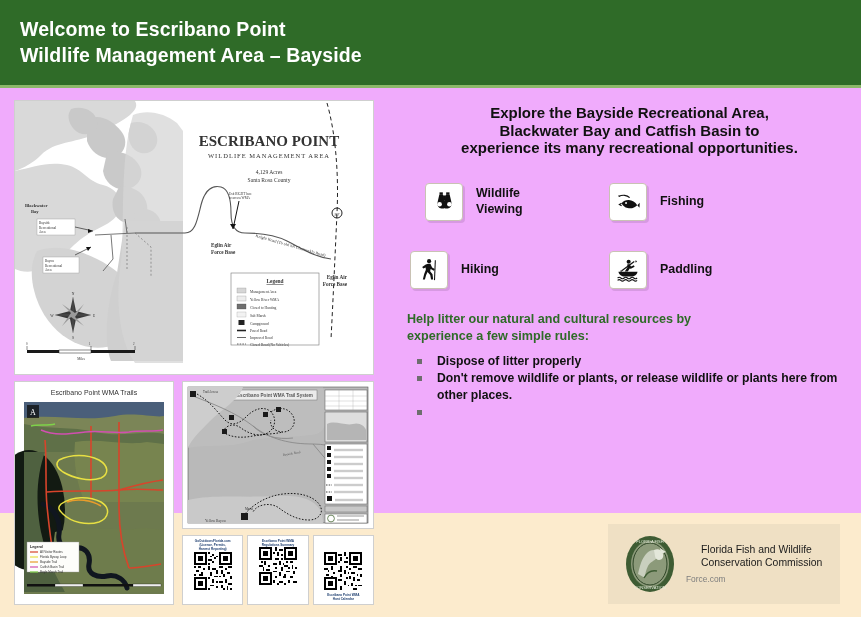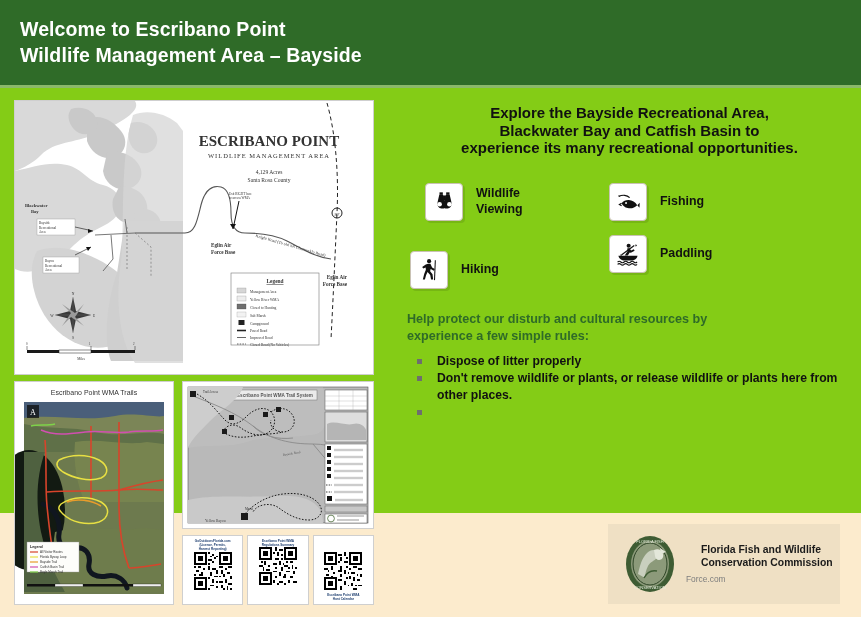--- a/index.html
+++ b/index.html
@@ -5,21 +5,21 @@
   * { box-sizing: border-box; margin: 0; padding: 0; }
   html, body {
     width: 861px; height: 617px;
     background: #FCEBCD;
     font-family: "Liberation Sans", sans-serif;
     overflow: hidden;
   }
   #page {
     position: relative;
     width: 861px; height: 513px;
-    background: #84cc16;
+    background: #f0abfc;
   }
 
   
   #header {
     position: absolute; left: 0; top: 0;
     width: 861px; height: 88px;
     background: #2F6B28;
     border-bottom: 3px solid #8CB86A;
     padding: 16px 0 0 20px;
   }
@@ -104,21 +104,21 @@
   }
 
   
   #fwc {
     position: absolute; left: 608px; top: 524px; width: 232px; height: 80px;
     background: #EFE0C4;
     display: flex; align-items: center; gap: 10px; padding-left: 16px;
   }
   #fwc-text { line-height: 13px; }
   #fwc-text .l1, #fwc-text .l2 {
-    font-size: 10.4px; font-weight: bold; color: #1a1a1a; display:block; line-height:13.5px;padding-left:15px;
+    font-size: 10.4px; font-weight: normal; color: #1a1a1a; display:block; line-height:13.5px;padding-left:15px;
   }
   #fwc-text .l3 { font-size: 8.4px; color: #7E7E7E; display:block; margin-top:3px; }
 
   
   .mt { font-family: "Liberation Serif", serif; fill:#333; }
 </style>
 </head>
 <body>
 
 <div id="page">
@@ -651,41 +651,41 @@
             <circle cx="11.6" cy="4.0" r="2.0" fill="#111"></circle>
             <path d="M10.6 6.4h2.3l1.6 3.6 2.6 1.6-.9 1.6-3.1-1.8-.5 2.3 2.3 2.9.6 5.0h-2.0l-.8-4.3-2.6-2.8-1.4 3.0-1.1 4.1H5.6l1.3-5.2 1.6-4.2-.2-2.2L6.0 11.0l-1.0-1.5 3.4-2.2z" fill="#111"></path>
             <path d="M17.6 3.2l-.8 19.0" stroke="#111" stroke-width="1.0" fill="none"></path>
           </svg>
         </div>
         <div class="act-label">
           <div>Hiking</div>
         </div>
       </div>
 
-      <div class="act" style="left:202px; top:52px;">
+      <div class="act" style="left:202px; top:68px;">
         <div class="act-icon">
           <svg width="26" height="26" viewBox="0 0 24 24">
             <circle cx="12.6" cy="4.4" r="1.9" fill="#111"></circle>
             <path d="M11.4 6.6h2.0l1.4 2.2 2.6-1.2.7 1.5-3.5 1.8-1.0-.4-1.8 2.8H9.0l2.4-3.6z" fill="#111"></path>
             <path d="M17.8 4.2L6.2 12.6" stroke="#111" stroke-width="1.1" fill="none"></path>
             <path d="M18.6 3.2l1.8.4-1.2 1.6z" fill="#111"></path>
             <path d="M5.6 11.8l1.0 1.8-1.8-.2z" fill="#111"></path>
             <path d="M3.2 13.6h17.6c-.4 2.6-2.8 4.4-6.0 4.4H9.0c-3.0 0-5.4-1.8-5.8-4.4z" fill="#111"></path>
             <path d="M2.4 19.4c1.0-.9 2.0-.9 3.0 0s2.0.9 3.0 0 2.0-.9 3.0 0 2.0.9 3.0 0 2.0-.9 3.0 0 2.0.9 3.0 0" stroke="#111" stroke-width="1.0" fill="none"></path>
             <path d="M2.4 21.6c1.0-.9 2.0-.9 3.0 0s2.0.9 3.0 0 2.0-.9 3.0 0 2.0.9 3.0 0 2.0-.9 3.0 0 2.0.9 3.0 0" stroke="#111" stroke-width="1.0" fill="none"></path>
           </svg>
         </div>
         <div class="act-label">
           <div>Paddling</div>
         </div>
       </div>
     </div>
 
     <div id="rules-head">
-      <div>Help protect our disturb and cultural resources by</div>
+      <div>Help litter our natural and cultural resources by</div>
       <div>experience a few simple rules:</div>
     </div>
 
     <ul id="rules">
       <li>
         <span class="bullet"></span>
         <span>Dispose of litter properly</span>
       </li>
       <li>
         <span class="bullet"></span>

